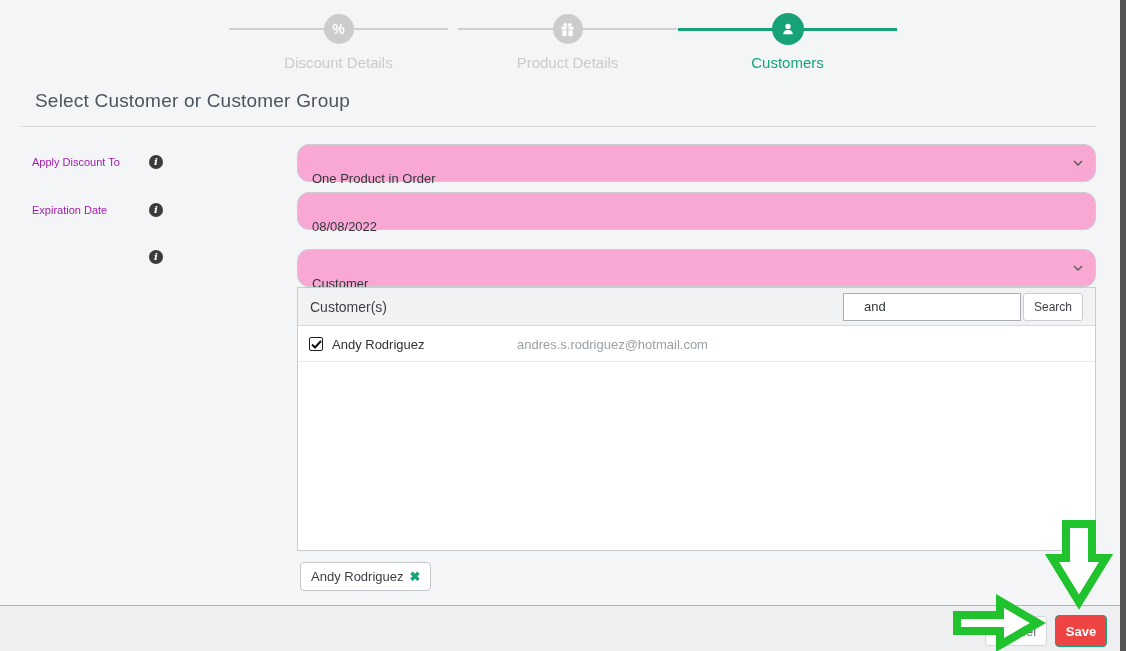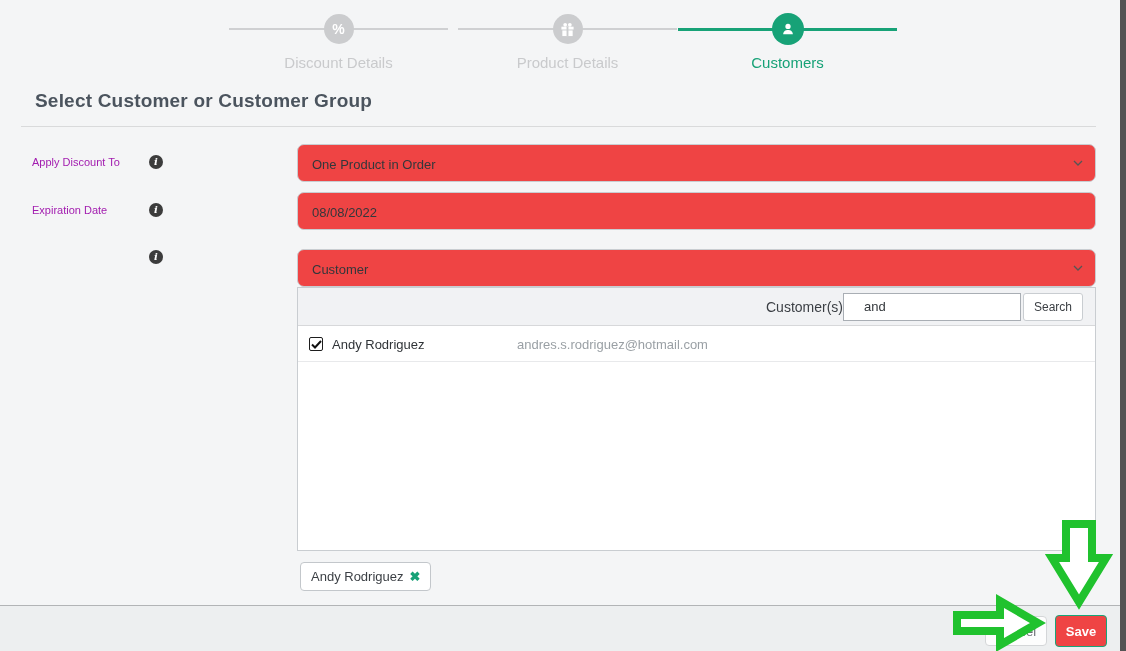--- a/index.html
+++ b/index.html
@@ -29,50 +29,50 @@
   }
   .step.active .circle { width:32px; height:32px; top:3px; background:#17a277; }
   .step .lbl {
     position:absolute; top:44px; left:0; right:0; text-align:center;
     font-size:15px; color:#c9cacc;
   }
   .step.active .lbl { color:#17a277; }
   
   .page-title {
     position:absolute; left:35px; top:90px;
-    font-size:19px; font-weight:bold; color:#4b545e; letter-spacing:.2px;
+    font-size:19px; font-weight:normal; color:#4b545e; letter-spacing:.2px;
   }
   .title-divider {
     position:absolute; left:21px; top:126px; width:1075px; height:1px; background:#d9dadb;
   }
   
   .field-label { position:absolute; left:32px; font-size:11px; color:#a21caf; }
   .info-icon {
     position:absolute; left:149px; width:14px; height:14px; border-radius:50%;
     background:#3c3c3c; color:#fff; text-align:center;
     font-family:"DejaVu Serif", serif; font-style:italic; font-weight:bold;
     font-size:10px; line-height:14px;
   }
   .ctl {
     position:absolute; left:297px; width:799px; height:38px;
-    background:#ef4444; border:1px solid #c9cdd1; border-radius:7px;
-    font-size:13px; color:#33373b; line-height:36px; padding:2px 14px;
+    background:#f9a8d4; border:1px solid #c9cdd1; border-radius:12px;
+    font-size:13px; color:#33373b; line-height:36px; padding:16px 14px;
   }
   .ctl .chev { position:absolute; right:12px; top:0; height:36px; display:flex; align-items:center; }
   
   .panel {
     position:absolute; left:297px; top:287px; width:799px; height:264px;
     background:#fff; border:1px solid #c9cdd1;
   }
   .panel-header {
     position:absolute; top:0; left:0; right:0; height:38px;
     background:#f1f2f4; border-bottom:1px solid #d7d8da;
     display:flex; align-items:center; padding:0 12px;
   }
-  .panel-header .ph-title { font-size:14px; color:#3b3f44; flex:1;text-align:right; }
+  .panel-header .ph-title { font-size:14px; color:#3b3f44; flex:1; }
   .search-input {
     width:178px; height:28px; border:1px solid #a9aeb4; background:#fff;
     font-family:"Liberation Sans", sans-serif; font-size:13px; color:#33373b;
     padding:0 20px; outline:none;
   }
   .search-btn {
     width:60px; height:28px; background:#fff; border:1px solid #c9cdd1;
     border-radius:3px; margin-left:2px; font-family:"Liberation Sans", sans-serif;
     font-size:12px; color:#3b3f44; cursor:pointer;
   }

